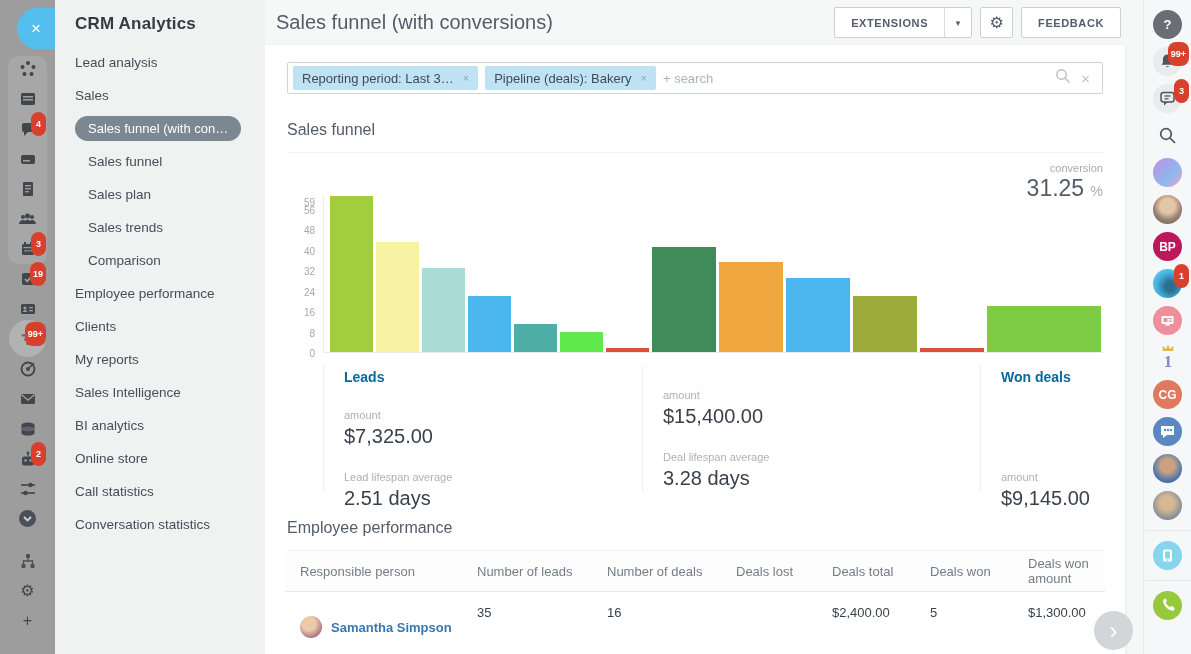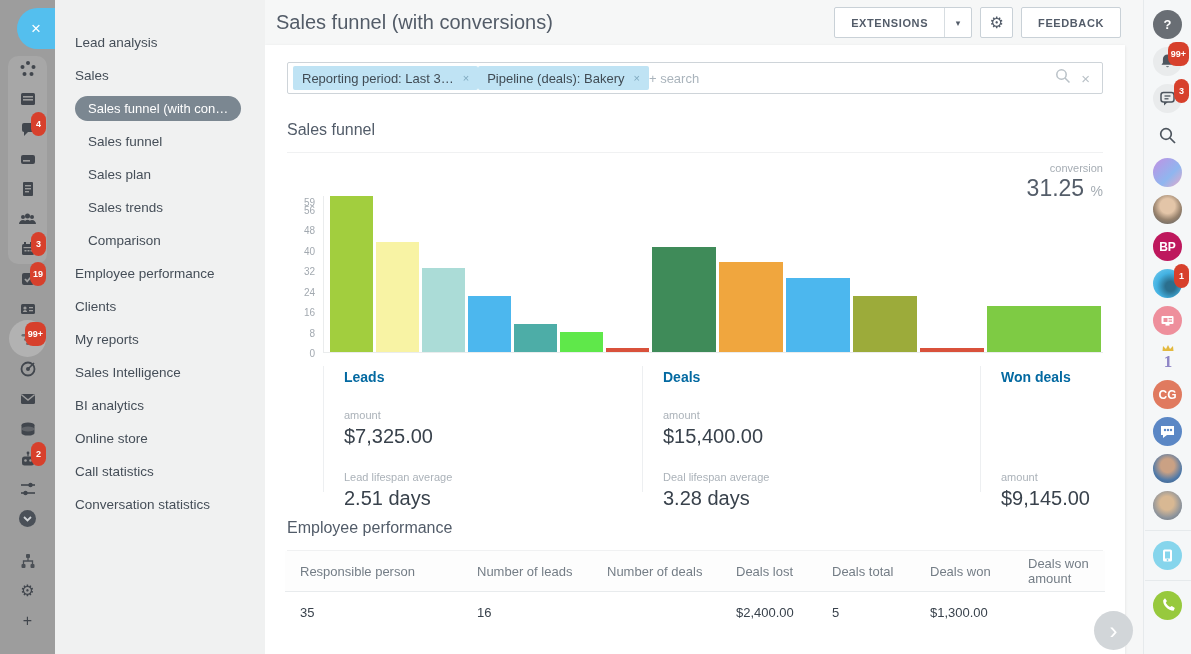--- a/index.html
+++ b/index.html
@@ -32,21 +32,21 @@
   .top-actions { margin-left:auto; display:flex; align-items:flex-end; gap:8px; }
   .btn { height:31px; background:#fff; border:1px solid #c9d1d7; border-radius:2px; color:#535c69; font-size:11px; font-weight:bold; letter-spacing:.6px; display:flex; align-items:center; padding:0 16px; cursor:pointer; }
   .split { display:flex; height:31px; border:1px solid #c9d1d7; border-radius:2px; background:#fff; }
   .split .seg-main { padding:0 16px; display:flex; align-items:center; font-size:11px; font-weight:bold; letter-spacing:.6px; color:#535c69; cursor:pointer; }
   .split .seg-caret { width:27px; border-left:1px solid #d7dde1; display:flex; align-items:center; justify-content:center; font-size:9px; color:#535c69; cursor:pointer; }
   .icon-btn { width:33px; height:31px; background:#fff; border:1px solid #c9d1d7; border-radius:2px; display:flex; align-items:center; justify-content:center; font-size:16px; color:#535c69; cursor:pointer; }
 
   
   .card { position:absolute; left:265px; top:45px; width:860px; height:609px; background:#fff; box-shadow:0 1px 3px rgba(0,0,0,.10); z-index:2; }
 
-  .filter-bar { margin:17px 22px 0; height:32px; border:1px solid #ced4d9; border-radius:2px; background:#fff; display:flex; align-items:center; padding:0 12px 0 5px; }
+  .filter-bar { margin:17px 22px 0; height:32px; border:1px solid #ced4d9; border-radius:2px; background:#fff; display:flex; align-items:center; padding:0 12px 0 5px; gap:7px; }
   .chip { background:#bfe3f4; border-radius:2px; height:24px; display:flex; align-items:center; gap:9px; padding:0 9px; font-size:13px; color:#404b54; }
   .chip .chip-x { color:#7fa9bf; font-size:11px; cursor:pointer; }
   .search-ph { color:#aab4bc; font-size:13px; }
   .filter-right { margin-left:auto; display:flex; align-items:center; gap:10px; color:#b9c1c7; }
 
   .section-title { font-size:16px; color:#525c69; margin:27px 22px 0; }
   .rule { border-bottom:1px solid #f0f1f2; margin:13px 22px 0; }
 
   
   .chart { position:relative; margin:0 22px; height:202px; }
@@ -249,20 +249,21 @@
     <div class="rail-ico">
       <span class="glyph">⚙</span>
     </div>
     <div class="rail-ico">
       <span class="glyph">+</span>
     </div>
   </div>
 </div>
 
 <div class="menu-panel">
+  <div class="menu-title">CRM Analytics</div>
   <div class="menu-list">
       <div class="menu-item">Lead analysis</div>
       <div class="menu-item">Sales</div>
       <div class="menu-item">
         <span class="pill">Sales funnel (with con…</span>
       </div>
       <div class="menu-item sub">Sales funnel</div>
       <div class="menu-item sub">Sales plan</div>
       <div class="menu-item sub">Sales trends</div>
       <div class="menu-item sub">Comparison</div>
@@ -354,21 +355,20 @@
 
   <div class="stats">
       <div class="stat-group" style="width: 319px;">
         <div class="stat-title">Leads</div>
         <div class="stat-label">amount</div>
         <div class="stat-value">$7,325.00</div>
         <div class="stat-label">Lead lifespan average</div>
         <div class="stat-value">2.51 days</div>
       </div>
       <div class="stat-group" style="width: 338px;">
-        <div class="stat-title">Deals</div>
         <div class="stat-label">amount</div>
         <div class="stat-value">$15,400.00</div>
         <div class="stat-label">Deal lifespan average</div>
         <div class="stat-value">3.28 days</div>
       </div>
       <div class="stat-group" style="width: 123px;">
         <div class="stat-title">Won deals</div>
         <div class="stat-label"></div>
         <div class="stat-value"></div>
         <div class="stat-label">amount</div>
@@ -384,20 +384,24 @@
         <div class="th">Responsible person</div>
         <div class="th">Number of leads</div>
         <div class="th">Number of deals</div>
         <div class="th">Deals lost</div>
         <div class="th">Deals total</div>
         <div class="th">Deals won</div>
         <div class="th">Deals won amount</div>
       </div>
     <div class="t-body">
         <div class="t-row">
+          <div class="person">
+            <span class="avatar-s"></span>
+            <span class="person-name">Samantha Simpson</span>
+          </div>
           <div class="td">35</div>
           <div class="td">16</div>
           <div class="td"></div>
           <div class="td">$2,400.00</div>
           <div class="td">5</div>
           <div class="td">$1,300.00</div>
         </div>
       </div>
   </div>
 

